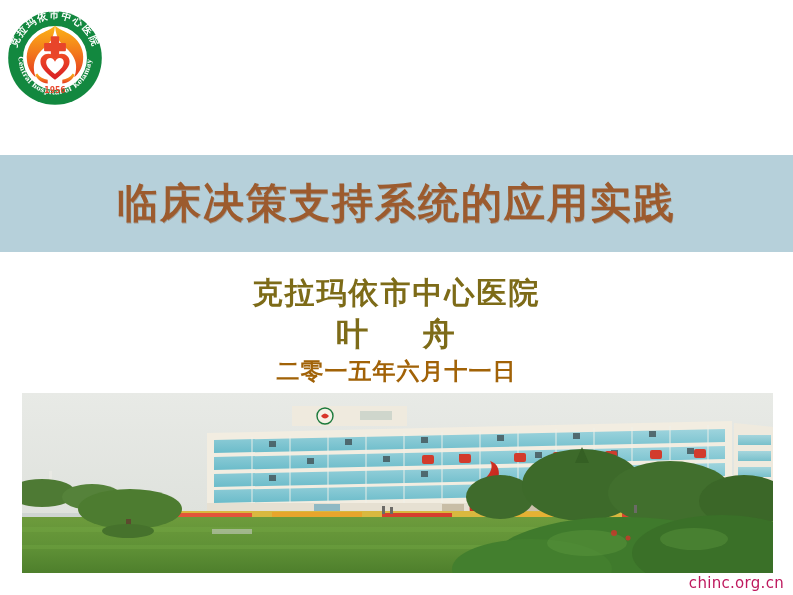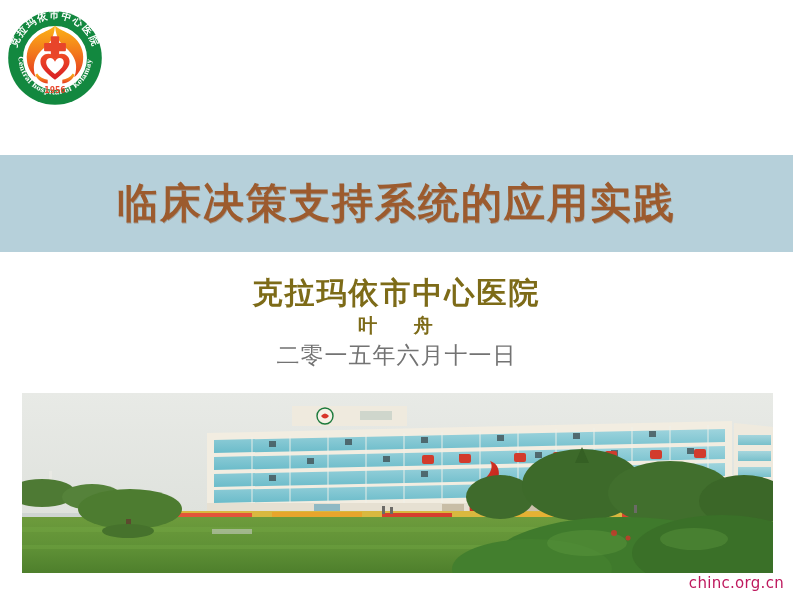--- a/index.html
+++ b/index.html
@@ -67,33 +67,33 @@
     font-family: "DejaVu Serif", "Liberation Serif", serif;
     font-size: 30px;
     font-weight: bold;
     color: #7d6b18;
     letter-spacing: 2px;
     line-height: 1.18;
     white-space: nowrap;
   }
   .sub-name {
     font-family: "DejaVu Serif", "Liberation Serif", serif;
-    font-size: 19px;
+    font-size: 32px;
     font-weight: bold;
     color: #7d6b18;
     letter-spacing: 2px;
     line-height: 1.25;
     margin-top: 4px;
     white-space: pre;
   }
   .sub-date {
     font-family: "DejaVu Serif", "Liberation Serif", serif;
     font-size: 23px;
-    font-weight: normal;
-    color: #737373;
+    font-weight: bold;
+    color: #a16207;
     letter-spacing: 1px;
     line-height: 1.25;
     margin-top: 3px;
     white-space: nowrap;
   }
 
   
   .photo {
     position: absolute;
     left: 22px;

